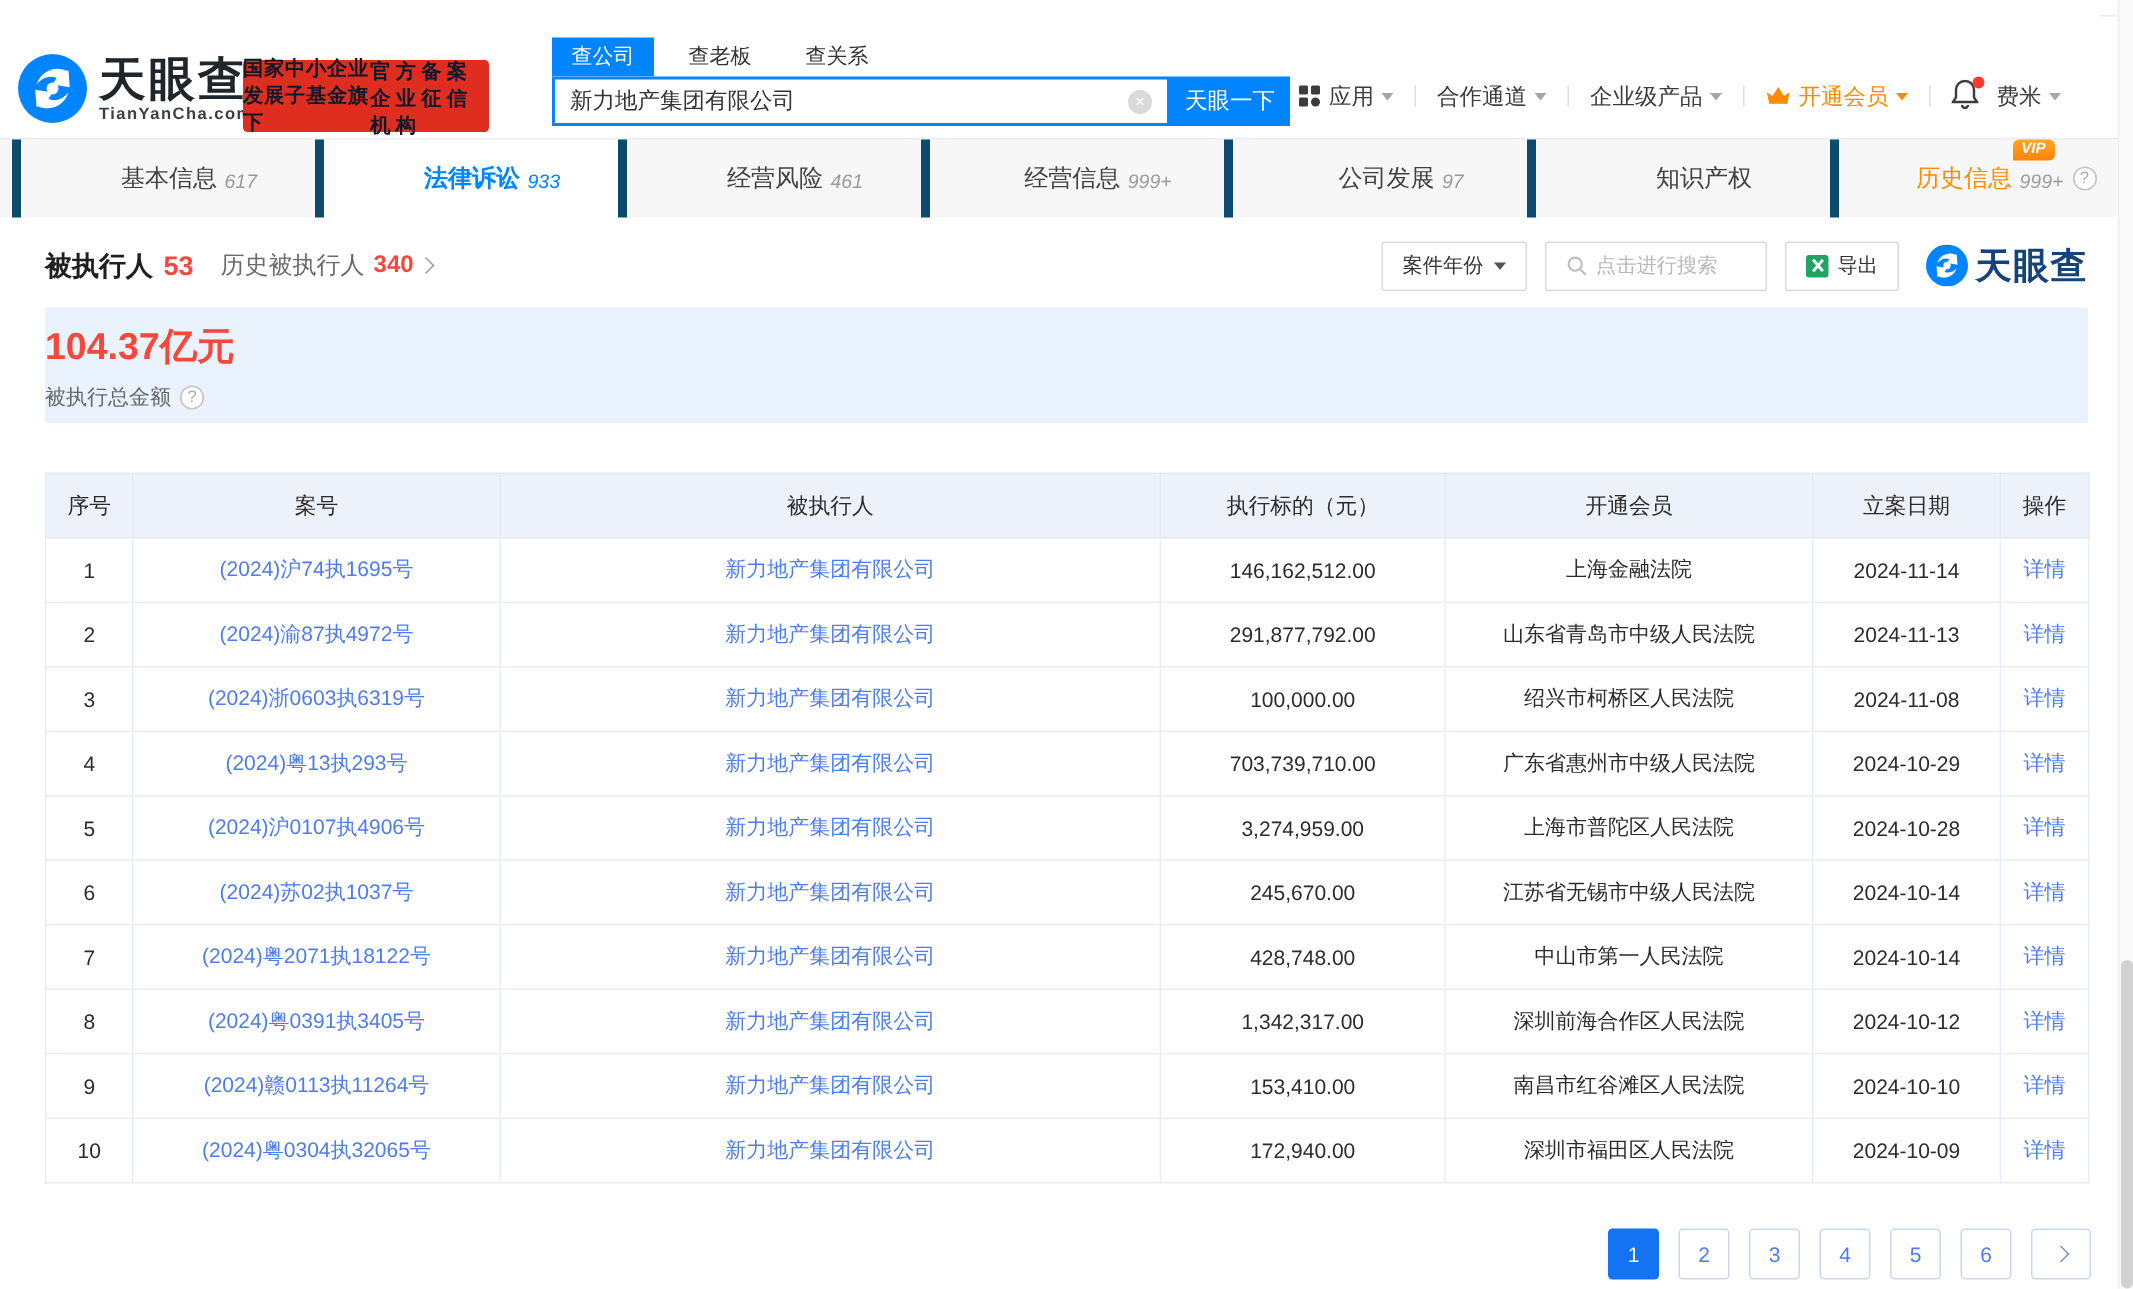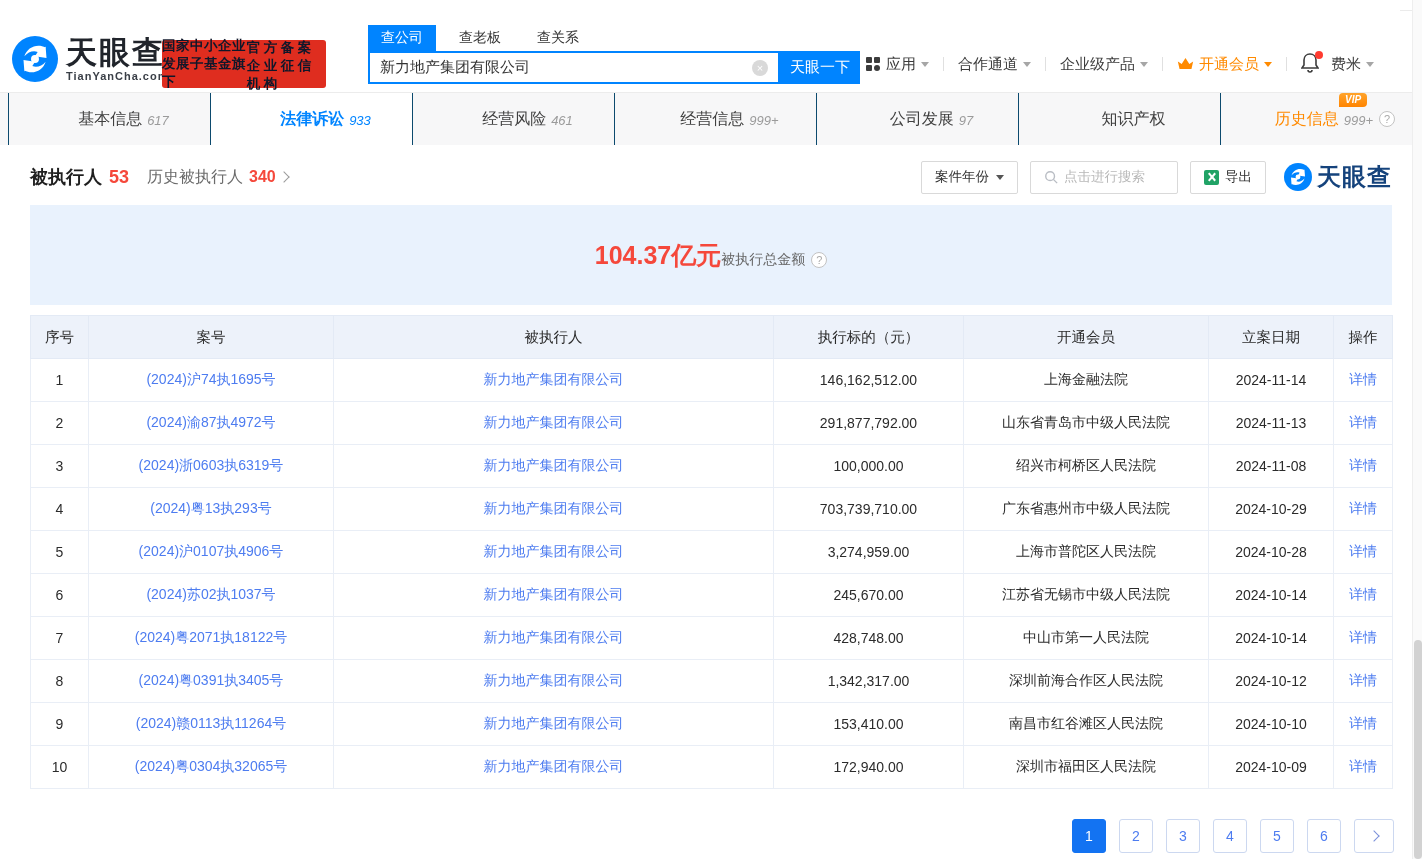--- a/index.html
+++ b/index.html
@@ -48,21 +48,21 @@
   .grid-icon i:nth-child(4) { border-radius:50%; }
   .crown-icon { width:17px; height:14px; margin-right:5px; }
   .bell-wrap { position:relative; width:20px; height:22px; cursor:pointer; }
   .bell-icon { width:18px; height:20px; }
   .notif-dot { position:absolute; top:-2px; right:-2px; width:8px; height:8px; border-radius:50%; background:#ff3b30; }
 
   
   .tab-strip { position:absolute; top:92px; left:0; width:1422px; height:53px; background:#f7f7f8;
     border-top:1px solid #ececec; display:flex; padding-left:8px; }
   .tab { width:203px; display:flex; align-items:center; justify-content:center; cursor:pointer;
-    border-left:1px solid #0c4a6e; }
+    border-left:6px solid #0c4a6e; }
   .tab:last-child { border-right:1px solid #e7e7e7; }
   .tab-label { font-size:16px; color:#404040;margin-left:28px; }
   .tab-count { font-size:13px; color:#9b9b9b; margin-left:5px; margin-top:2px;font-style:italic; }
   .tab.active { background:#fff; }
   .tab.active .tab-label { color:var(--brand-blue,#0084ff); font-weight:bold; }
   .tab.active .tab-count { color:var(--brand-blue,#0084ff); }
   .tab.history .tab-label { color:var(--vip-orange,#ff8a00); }
   .tab-inner { position:relative; display:flex; align-items:center; }
   .vip-badge { position:absolute; top:-16px; right:28px; background:linear-gradient(180deg,#ffa42c,#ff8400);
     color:#fff; font-size:10px; font-weight:bold; font-style:italic; border-radius:4px 4px 4px 0; padding:1px 6px 2px; }
@@ -84,22 +84,22 @@
   .tool-search { width:148px; color:#b8b8b8; }
   .mag-icon { width:14px; height:14px; margin-right:6px; }
   .xls-icon { width:15px; height:15px; background:#21a366; border-radius:2px; position:relative; margin-right:6px; }
   .xls-icon:before,.xls-icon:after { content:""; position:absolute; left:7px; top:2.5px; width:1.8px; height:10px; background:#fff; }
   .xls-icon:before { transform:rotate(40deg); } .xls-icon:after { transform:rotate(-40deg); }
   .watermark { display:flex; align-items:center; margin-left:18px; }
   .watermark .logo-icon { width:28px; height:28px; }
   .wm-text { font-size:24px; font-weight:bold; color:#15437c; letter-spacing:1px; margin-left:5px; }
 
   
-  .banner { position:absolute; top:205px; left:30px; width:1362px; height:100px; background:var(--banner-bg,#e9f2fd);
-    display:flex; flex-direction:row; align-items:center; justify-content:center; }
+  .banner { position:absolute; top:205px; left:30px; width:1362px; height:77px; background:var(--banner-bg,#e9f2fd);
+    display:flex; flex-direction:column; align-items:flex-start; justify-content:center; }
   .banner-amount { font-size:25px; font-weight:bold; color:var(--accent-red,#f5483b); }
   .banner-label-row { display:flex; align-items:center; margin-top:9px; }
   .banner-label { font-size:14px; color:#666; }
 
   
   .table-wrap { position:absolute; top:315px; left:30px; width:1362px; }
   table { border-collapse:collapse; table-layout:fixed; width:1362px; }
   th { background:#edf2fa; font-weight:normal; font-size:14.5px; color:#2b2b2b; height:43px;
     border:1px solid #e3eaf5; text-align:center; }
   td { height:43px; border:1px solid #e9eef6; text-align:center; font-size:14px; color:#2b2b2b; background:#fff; }

